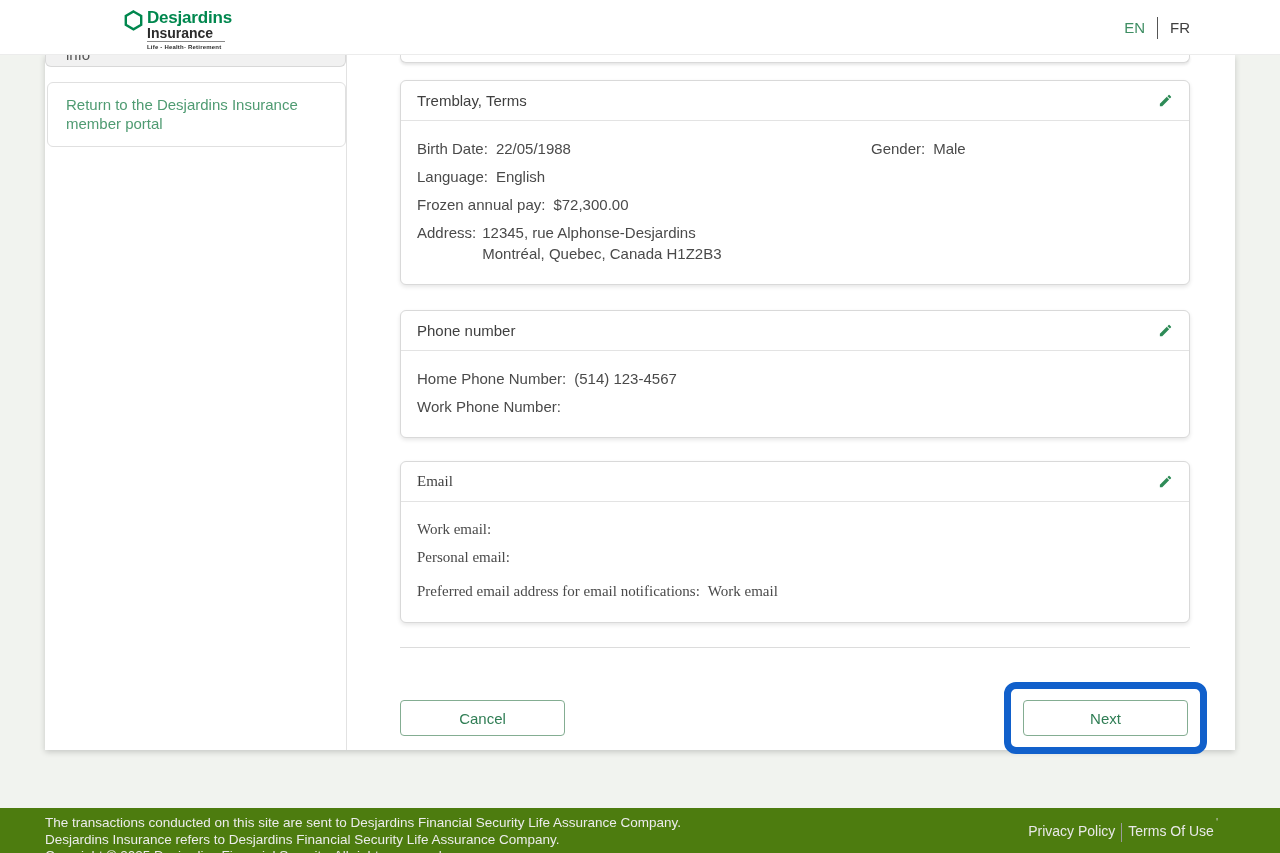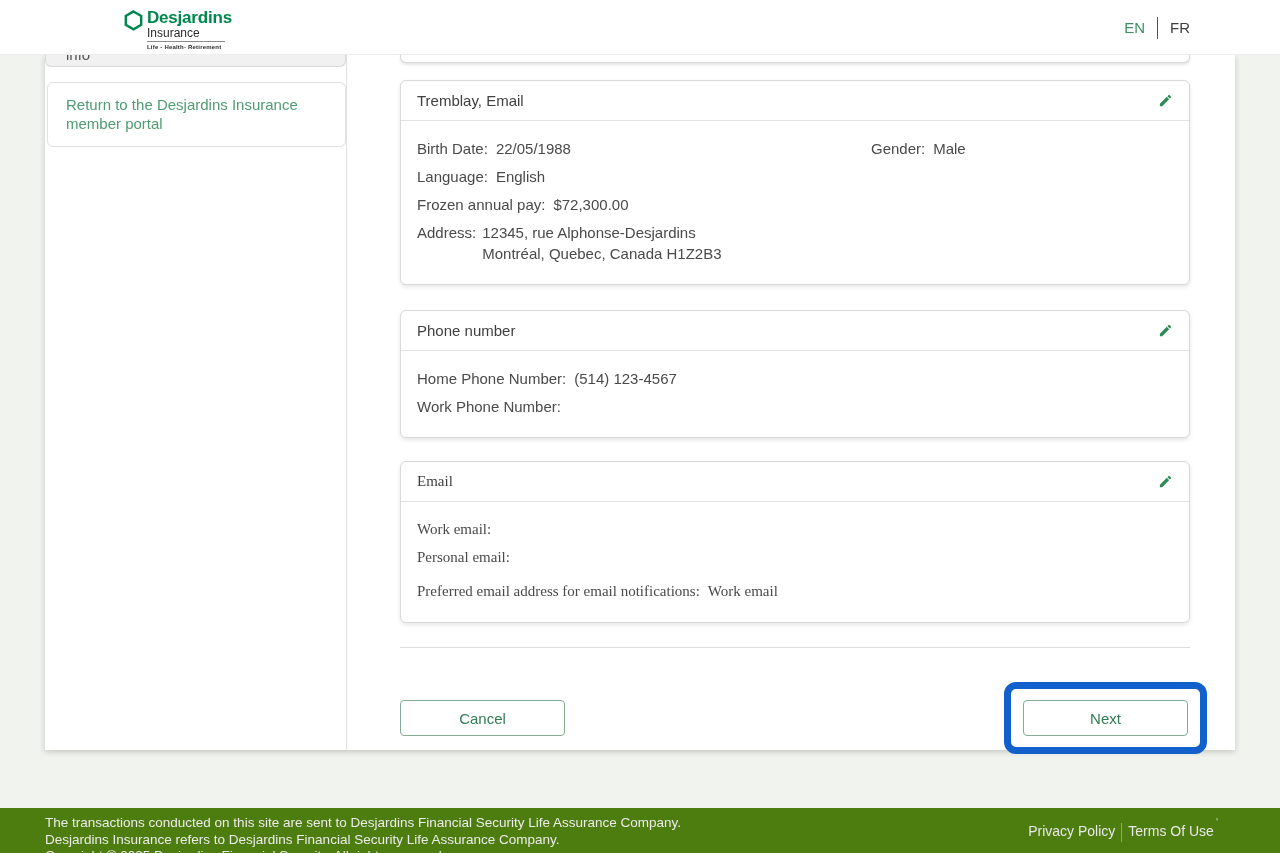--- a/index.html
+++ b/index.html
@@ -6,21 +6,21 @@
   html,body { width:1280px; height:853px; }
   body { font-family:"Liberation Sans", sans-serif; color:#4a4a4a; background:#f1f3ef; }
   .page { position:relative; width:1280px; height:853px; overflow:hidden; background:#f1f3ef; }
 
   
   .header { position:absolute; top:0; left:0; width:1280px; height:55px; background:#ffffff; border-bottom:1px solid #ececec; z-index:5; }
   .logo { position:absolute; left:124px; top:8px; display:flex; align-items:flex-start; gap:4px; }
   .logo-hex { margin-top:2px; }
   .logo-text { display:flex; flex-direction:column; }
   .logo-name { font-size:17px; font-weight:bold; color:#00874E; letter-spacing:-0.2px; line-height:19px; }
-  .logo-division { font-size:12px; font-weight:normal; color:#2b2b2b; line-height:11px; margin-top:1px; }
+  .logo-division { font-size:14px; font-weight:bold; color:#2b2b2b; line-height:11px; margin-top:1px; }
   .logo-rule { width:78px; border-top:1px solid #8a8a8a; margin-top:2px; }
   .logo-tagline { font-size:6px; font-weight:bold; color:#2b2b2b; margin-top:2px; letter-spacing:0.2px; }
   .lang { position:absolute; right:90px; top:0; height:55px; display:flex; align-items:center; gap:12px; font-size:15px; }
   .lang-en { color:#3e8e63; }
   .lang-sep { width:1px; height:22px; background:#555; }
   .lang-fr { color:#3f3f3f; }
 
   
   .panel { position:absolute; left:45px; top:55px; width:1190px; height:695px; background:#ffffff; box-shadow:0 2px 6px rgba(0,0,0,0.18); display:flex; }
 
@@ -99,21 +99,21 @@
         <span class="sidebar-link">Return to the Desjardins Insurance member portal</span>
       </div>
     </div>
 
     <div class="main">
 
       <div class="card-sliver"></div>
 
       <div class="card card-person">
         <div class="card-header">
-          <span class="card-title">Tremblay, Email</span>
+          <span class="card-title">Tremblay, Terms</span>
           <span class="edit-icon">
             <svg width="15" height="15" viewBox="0 0 24 24">
                 <path fill="#2e8b57" d="M3 17.25V21h3.75L17.81 9.94l-3.75-3.75L3 17.25zM20.71 7.04a.996.996 0 0 0 0-1.41l-2.34-2.34a.996.996 0 0 0-1.41 0l-1.83 1.83 3.75 3.75 1.83-1.83z"></path>
               </svg>
           </span>
         </div>
         <div class="card-body">
           <div class="row">
             <span class="pair pair-wide">
               <span>Birth Date:</span>

